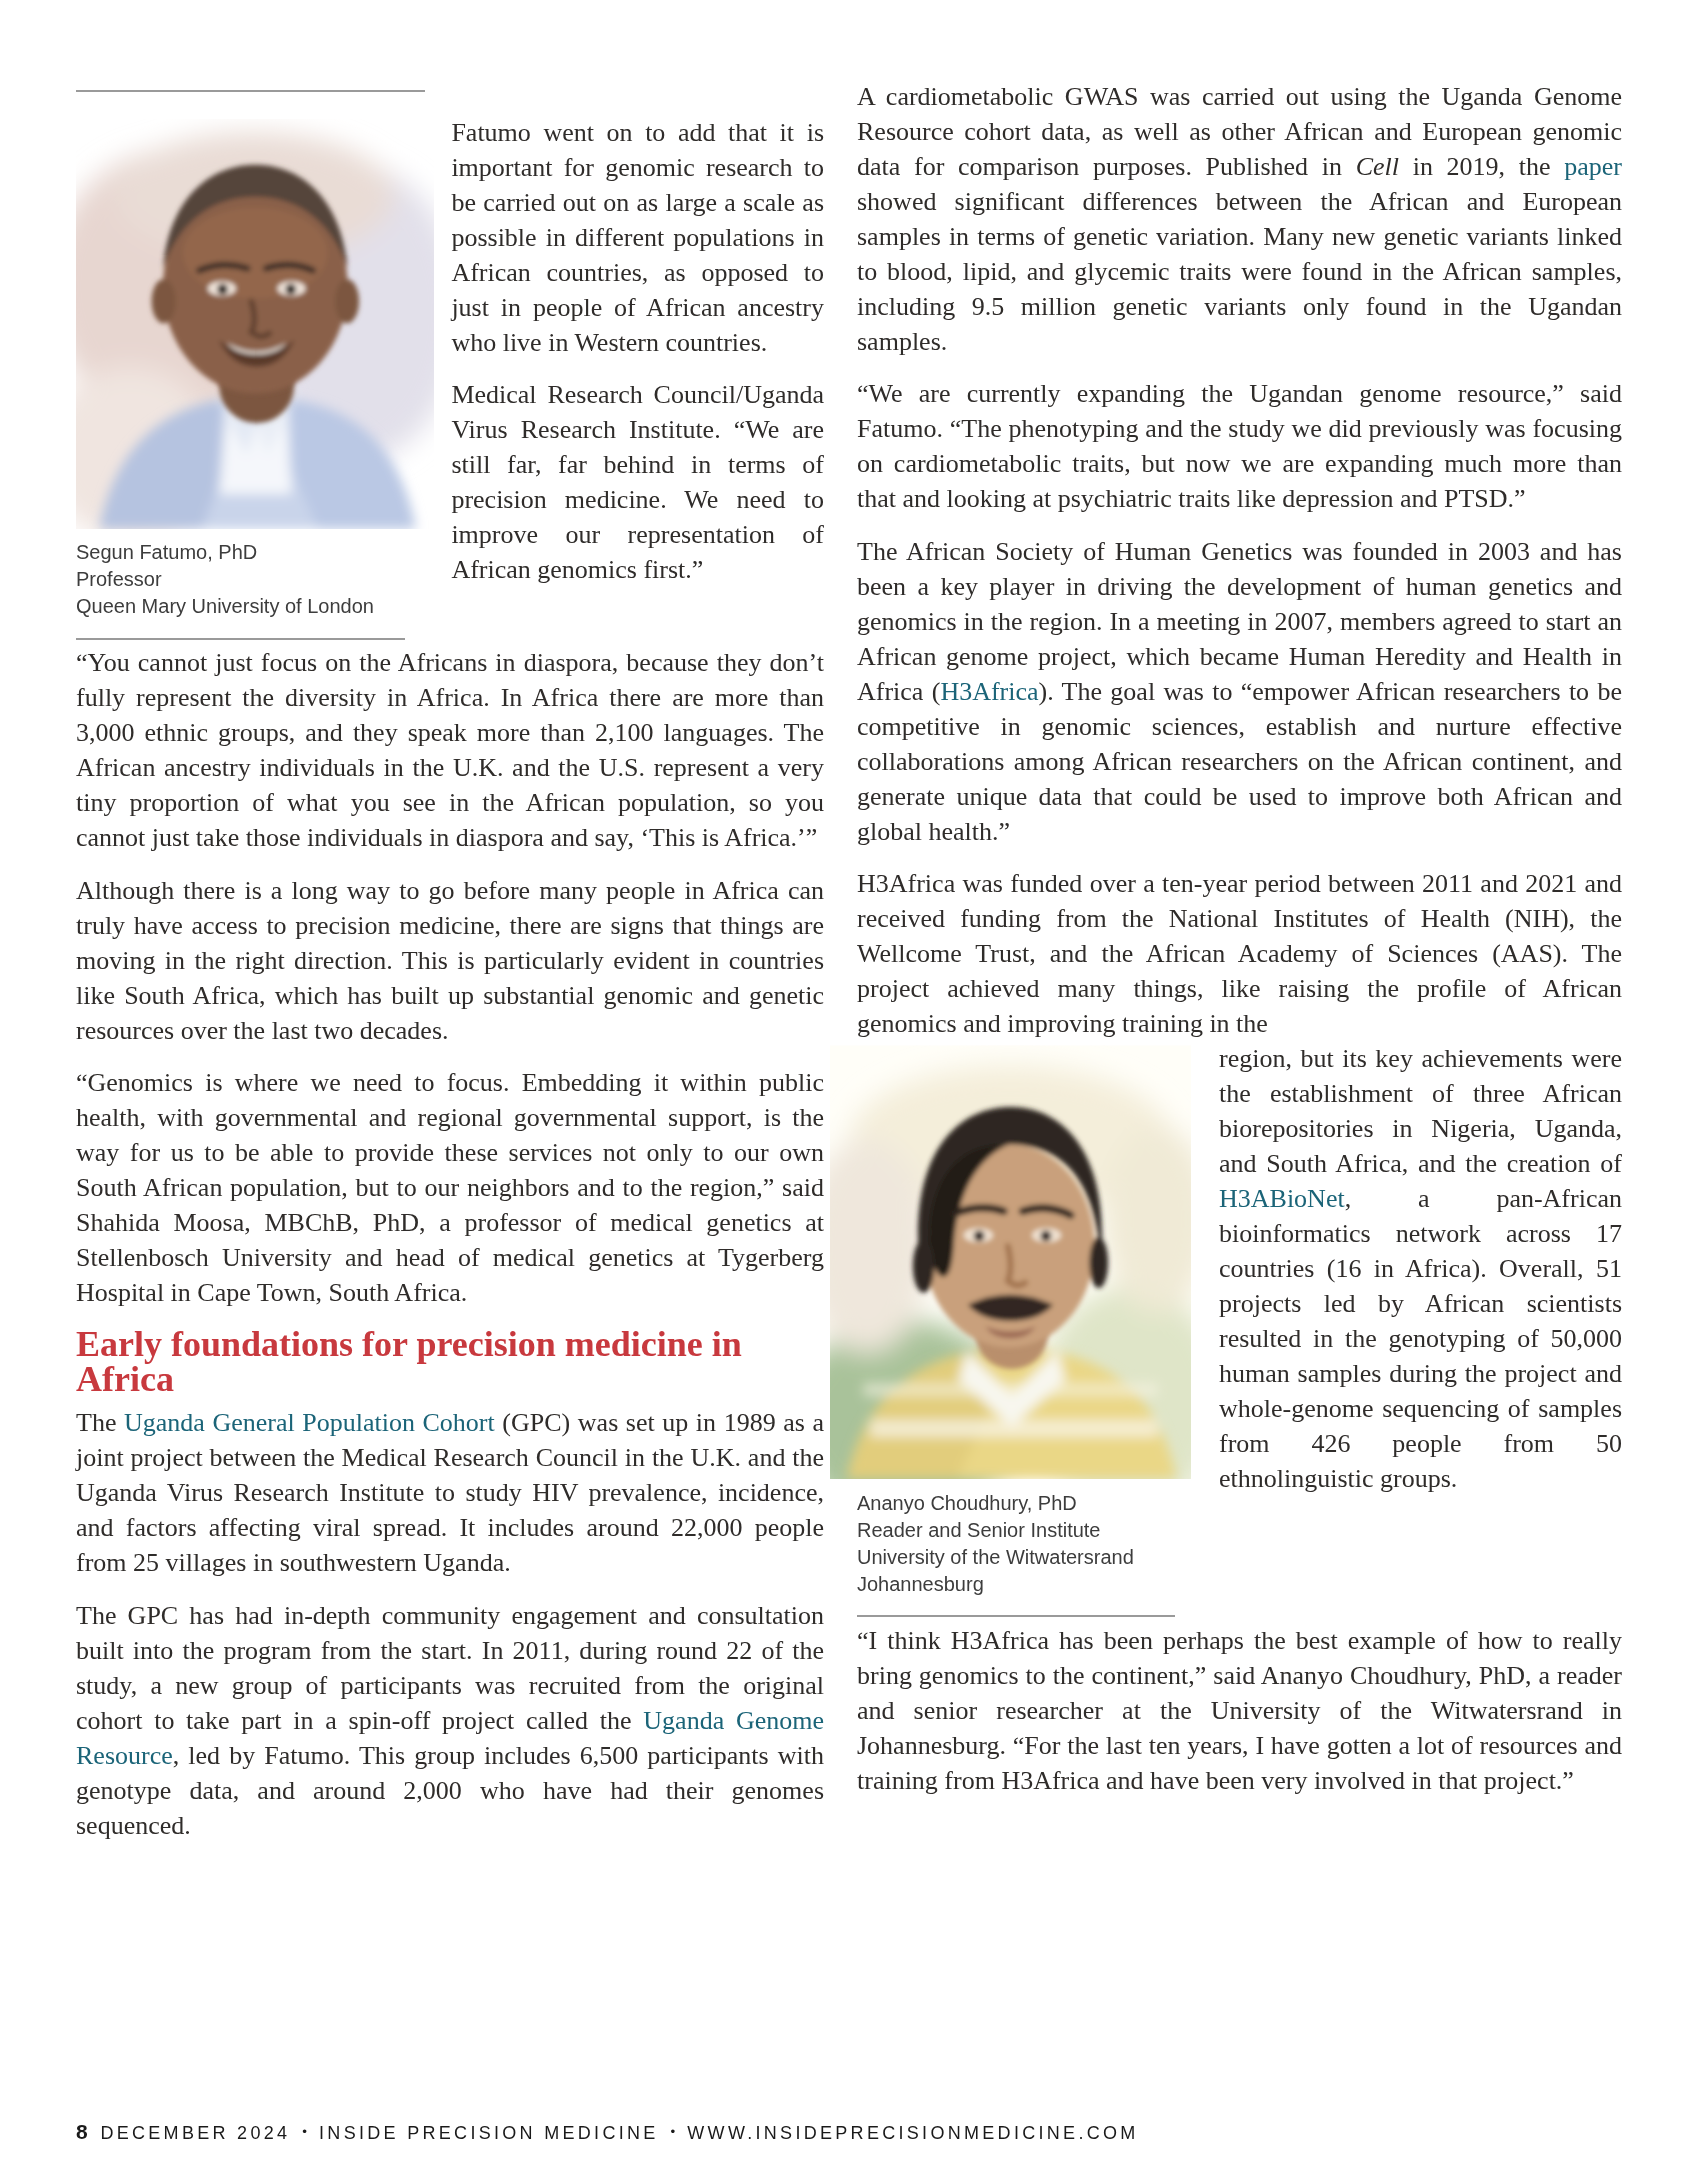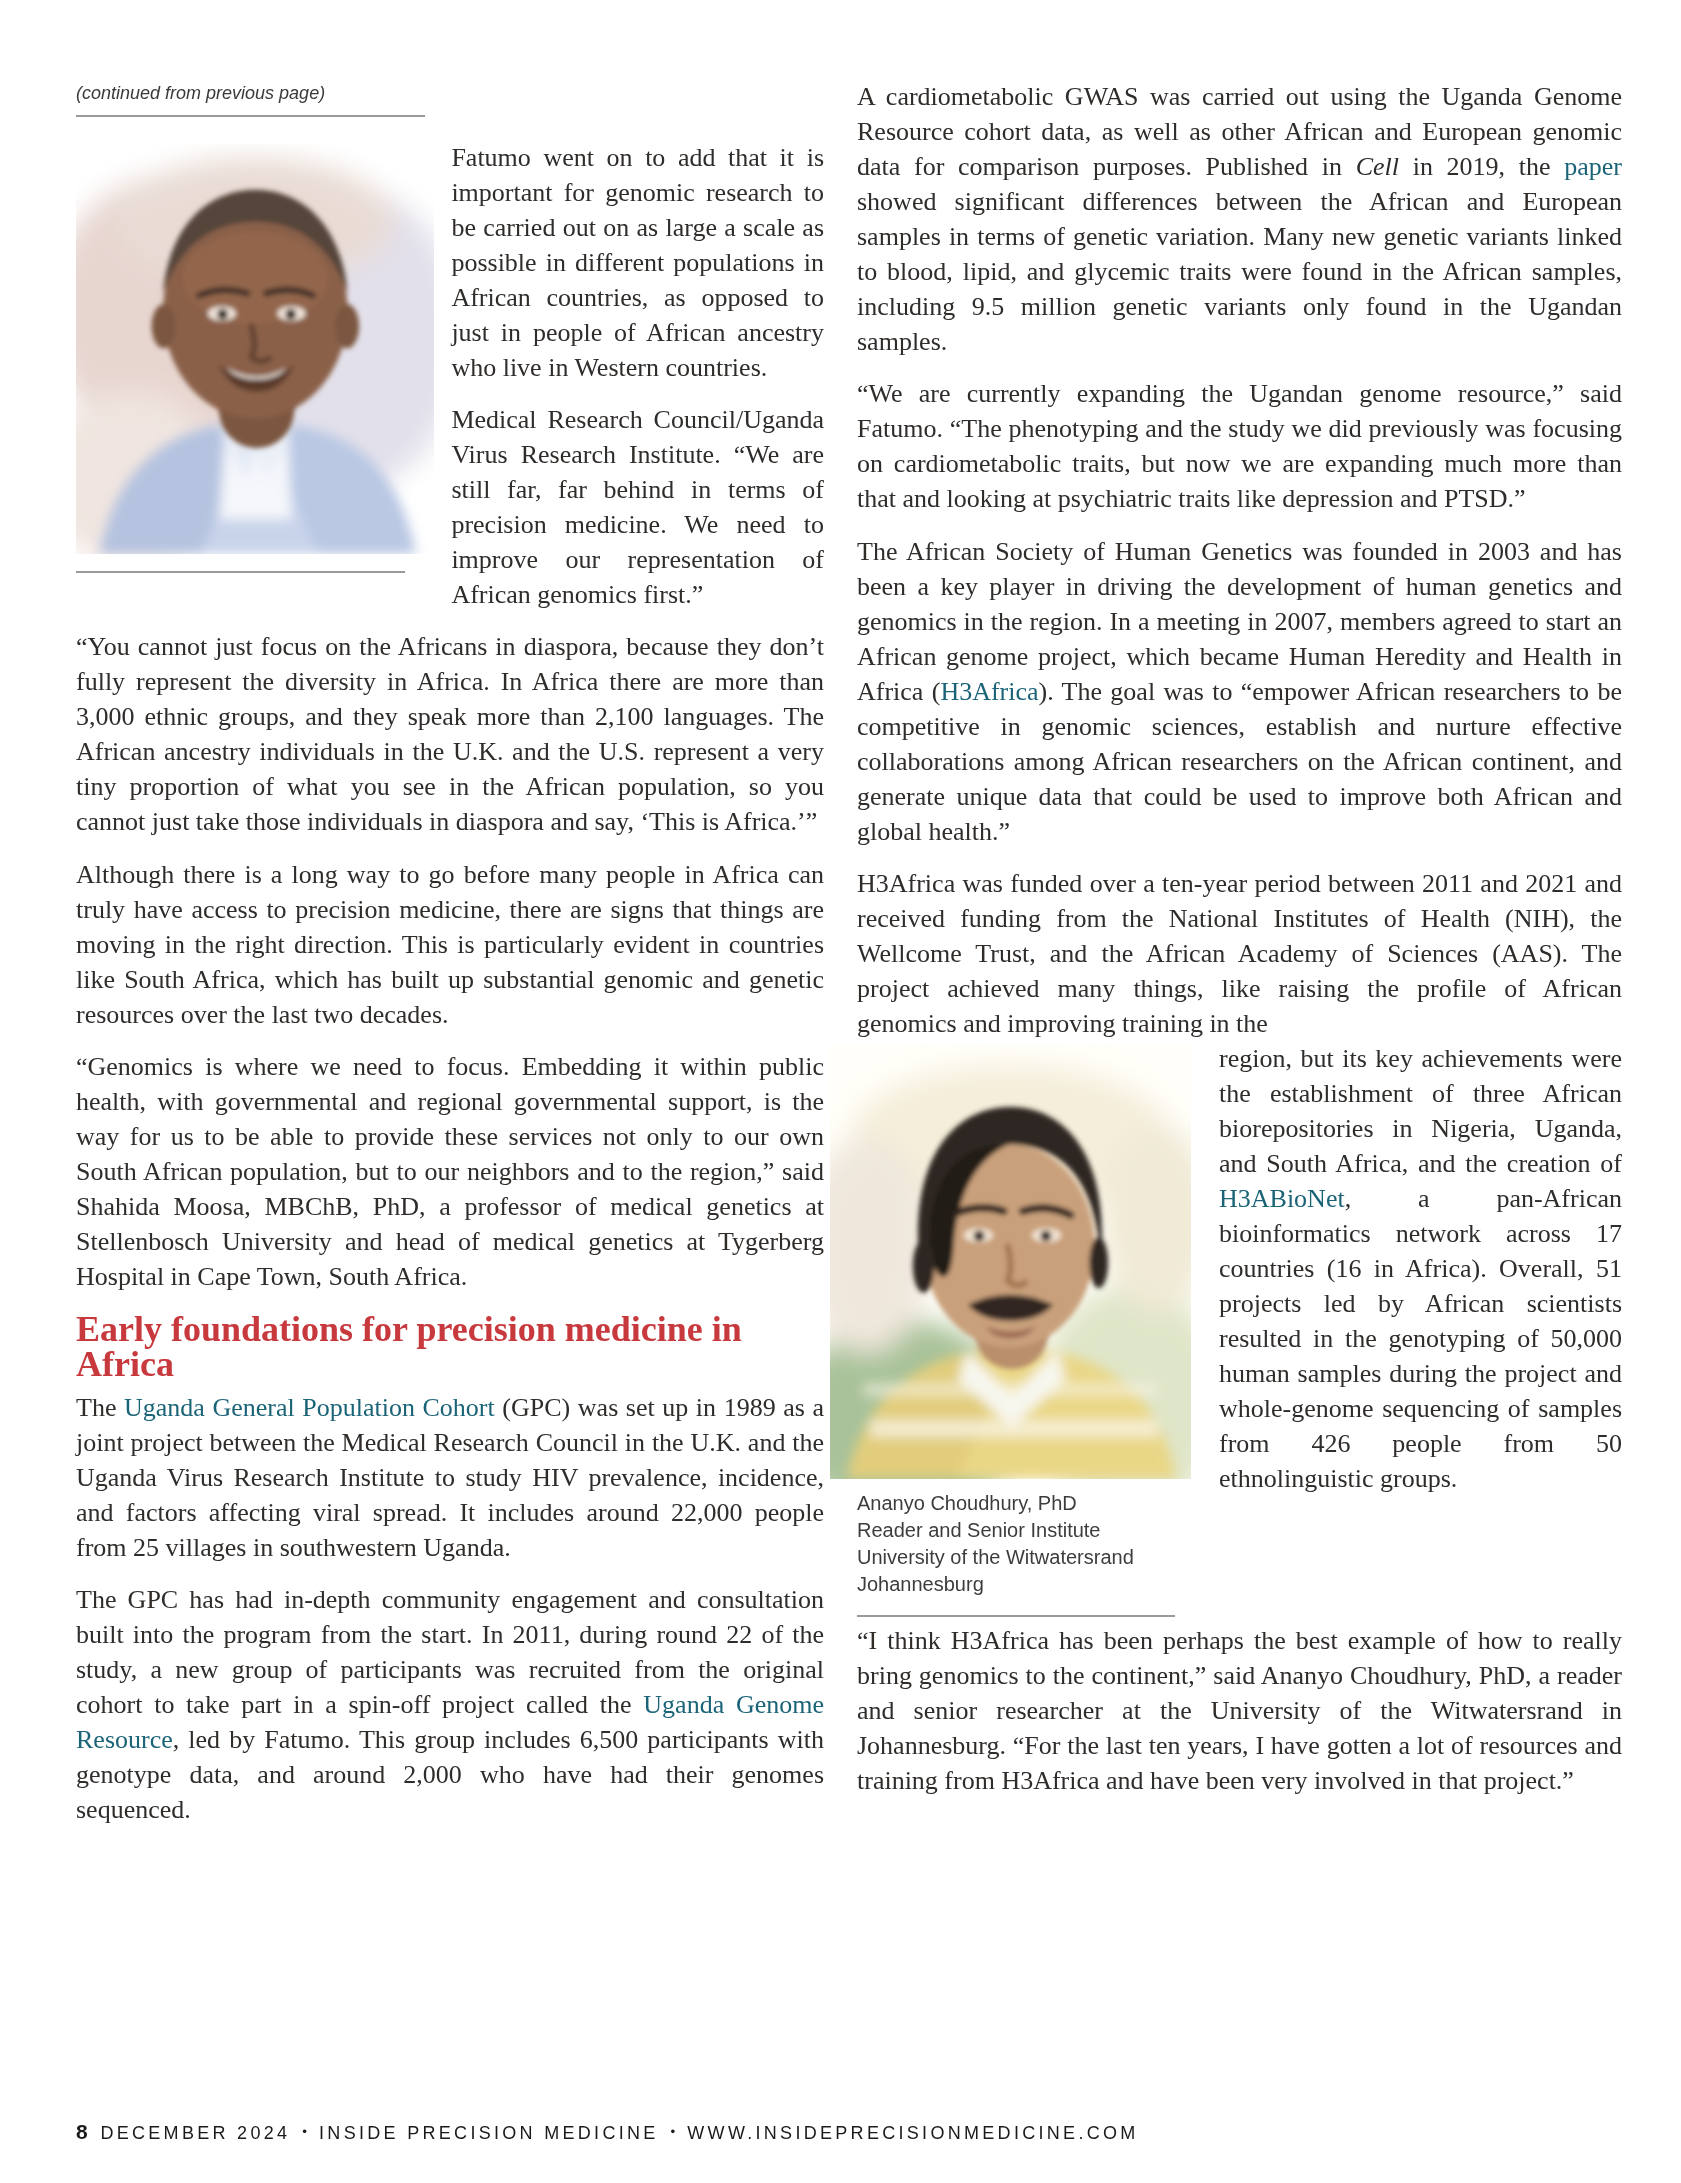--- a/index.html
+++ b/index.html
@@ -54,21 +54,20 @@
   .dot{font-size:13.4px;letter-spacing:0;transform:translateY(-2.7px);}
   em{}
 </style>
 </head>
 <body>
 
 <div class="page">
   <div class="columns">
 
     <div class="col">
-      <div class="note">(continued from previous page)</div>
       <div class="note-rule"></div>
 
 
       <div class="portrait-block">
         <svg class="portrait" viewBox="0 0 535 612" aria-hidden="true">
           <defs>
             <filter id="wcA" x="-40%" y="-40%" width="180%" height="180%">
                 <feGaussianBlur stdDeviation="20"></feGaussianBlur>
               </filter>
             <filter id="wcB" x="-40%" y="-40%" width="180%" height="180%">
@@ -104,20 +103,25 @@
             <path d="M284 223 q36 -12 70 3" stroke="#3c2e25" stroke-width="9" fill="none" stroke-linecap="round"></path>
             <ellipse cx="218" cy="253" rx="21" ry="11" fill="#efe3d9"></ellipse>
             <ellipse cx="322" cy="253" rx="21" ry="11" fill="#efe3d9"></ellipse>
             <circle cx="219" cy="254" r="8" fill="#241a14"></circle>
             <circle cx="321" cy="254" r="8" fill="#241a14"></circle>
             <path d="M262 272 q9 30 0 46 q14 12 27 2" stroke="#5f402e" stroke-width="8" fill="none" stroke-linecap="round"></path>
             <path d="M213 330 q57 42 114 0 q-20 40 -57 40 q-37 0 -57 -40 Z" fill="#5a3a2c"></path>
             <path d="M225 334 q45 27 90 0 q-15 17 -45 17 q-30 0 -45 -17 Z" fill="#f3efe9"></path>
           </g>
         </svg>
+        <div class="caption">
+          <div>Segun Fatumo, PhD</div>
+          <div>Professor</div>
+          <div>Queen Mary University of London</div>
+        </div>
         <div class="caption-rule"></div>
       </div>
 
       <p class="body">Fatumo went on to add that it is important for genomic research to be carried out on as large a scale as possible in different populations in African countries, as opposed to just in people of African ancestry who live in Western countries.</p>
       <p class="body">Medical Research Council/Uganda Virus Research Institute. “We are still far, far behind in terms of precision medicine. We need to improve our representation of African genomics first.”</p>
 
       <p class="body clear">“You cannot just focus on the Africans in diaspora, because they don’t fully represent the diversity in Africa. In Africa there are more than 3,000 ethnic groups, and they speak more than 2,100 languages. The African ancestry individuals in the U.K. and the U.S. represent a very tiny proportion of what you see in the African population, so you cannot just take those individuals in diaspora and say, ‘This is Africa.’”</p>
       <p class="body">Although there is a long way to go before many people in Africa can truly have access to precision medicine, there are signs that things are moving in the right direction. This is particularly evident in countries like South Africa, which has built up substantial genomic and genetic resources over the last two decades.</p>
       <p class="body">“Genomics is where we need to focus. Embedding it within public health, with governmental and regional governmental support, is the way for us to be able to provide these services not only to our own South African population, but to our neighbors and to the region,” said Shahida Moosa, MBChB, PhD, a professor of medical genetics at Stellenbosch University and head of medical genetics at Tygerberg Hospital in Cape Town, South Africa.</p>
 

